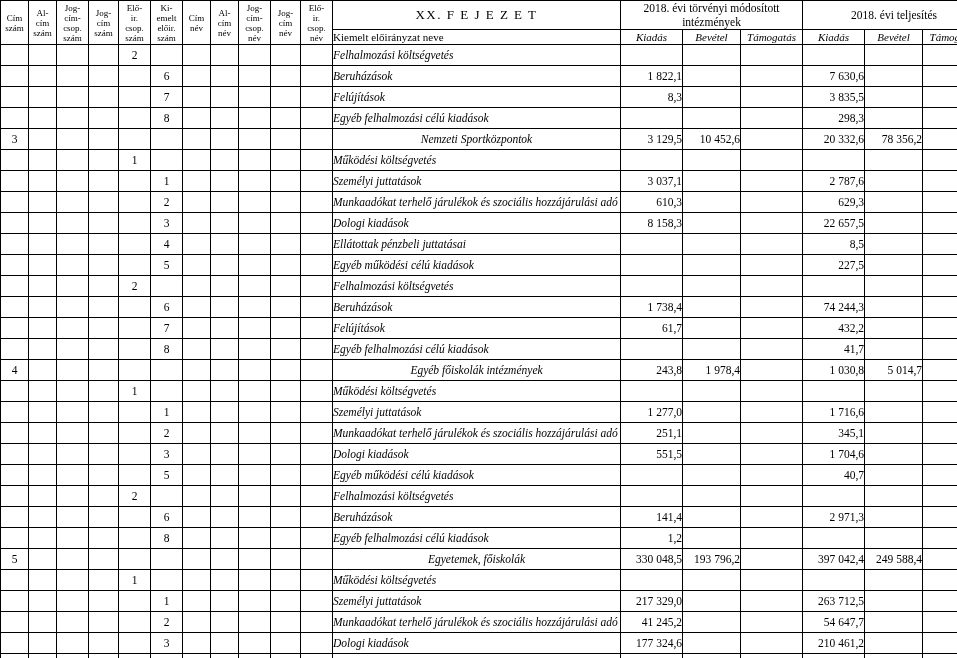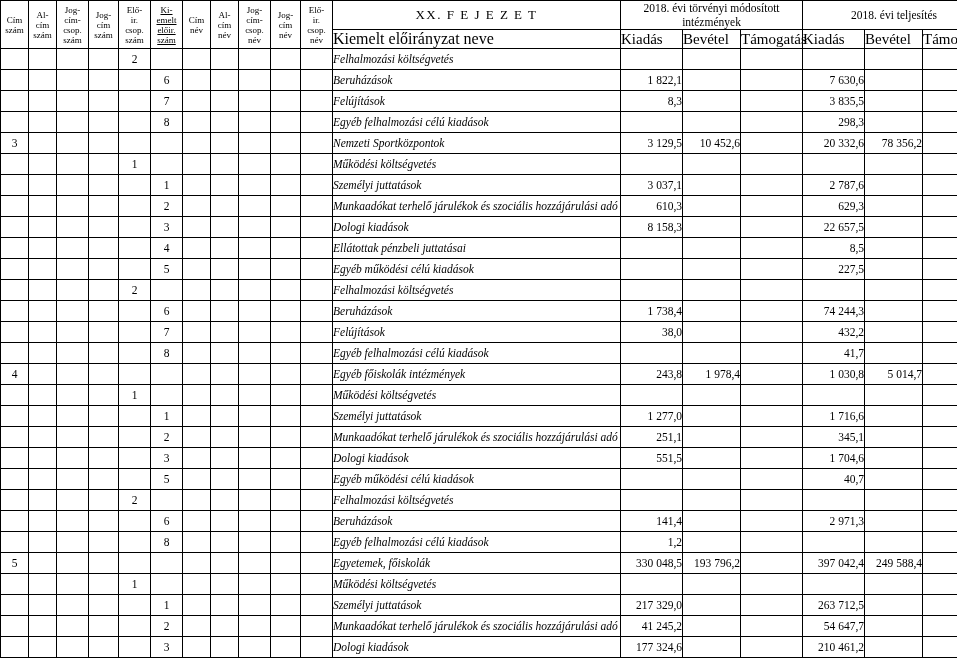--- a/index.html
+++ b/index.html
@@ -43,26 +43,27 @@
     font-weight: bold;
     font-size: 13px;
     letter-spacing: 1.5px;
   }
   .hdr-year {
     text-align: center;
     font-size: 11.5px;
     line-height: 14px;
   }
   .hdr-sub {
-    text-align: left;
-    font-size: 15px;
+    text-align: center;
+    font-size: 11px;
     line-height: 14px;
+    font-style: italic;
   }
   .hdr-name {
-    font-size: 16px;
+    font-size: 11px;
     padding-left: 6px;
   }
   
   tr.row td {
     height: 20px;
   }
   td.num {
     text-align: center;
     font-size: 11.5px;
   }
@@ -71,21 +72,21 @@
     padding-left: 8px;
     white-space: nowrap;
     font-style: italic;
   }
   td.val {
     text-align: right;
     font-size: 11.5px;
     padding-right: 5px;
     white-space: nowrap;
   }
-  .b { font-weight: bold; }
+  .b { font-weight: bold; text-align: center; }
   .i { font-style: italic; }
 </style>
 </head>
 <body>
 
 <div class="page">
   <table class="budget">
     <colgroup>
       <col style="width:28px">
         <col style="width:28px">
@@ -117,21 +118,21 @@
 cím-
 csop.
 szám</td>
         <td class="hdr-small" rowspan="2" style="white-space:pre-line;">Jog-
 cím
 szám</td>
         <td class="hdr-small" rowspan="2" style="white-space:pre-line;">Elő-
 ir.
 csop.
 szám</td>
-        <td class="hdr-small" rowspan="2" style="white-space:pre-line;text-decoration:underline;">Ki-
+        <td class="hdr-small" rowspan="2" style="white-space:pre-line;">Ki-
 emelt
 előir.
 szám</td>
         <td class="hdr-small" rowspan="2" style="white-space:pre-line;">Cím
 név</td>
         <td class="hdr-small" rowspan="2" style="white-space:pre-line;">Al-
 cím
 név</td>
         <td class="hdr-small" rowspan="2" style="white-space:pre-line;">Jog-
 cím-
@@ -428,21 +429,21 @@
           <td class="num"></td>
           <td class="num"></td>
           <td class="num"></td>
           <td class="num">7</td>
           <td class="num"></td>
           <td class="num"></td>
           <td class="num"></td>
           <td class="num"></td>
           <td class="num"></td>
           <td class="name">Felújítások</td>
-          <td class="val">38,0</td>
+          <td class="val">61,7</td>
           <td class="val"></td>
           <td class="val"></td>
           <td class="val">432,2</td>
           <td class="val"></td>
           <td class="val"></td>
         </tr>
         <tr class="row">
           <td class="num"></td>
           <td class="num"></td>
           <td class="num"></td>

